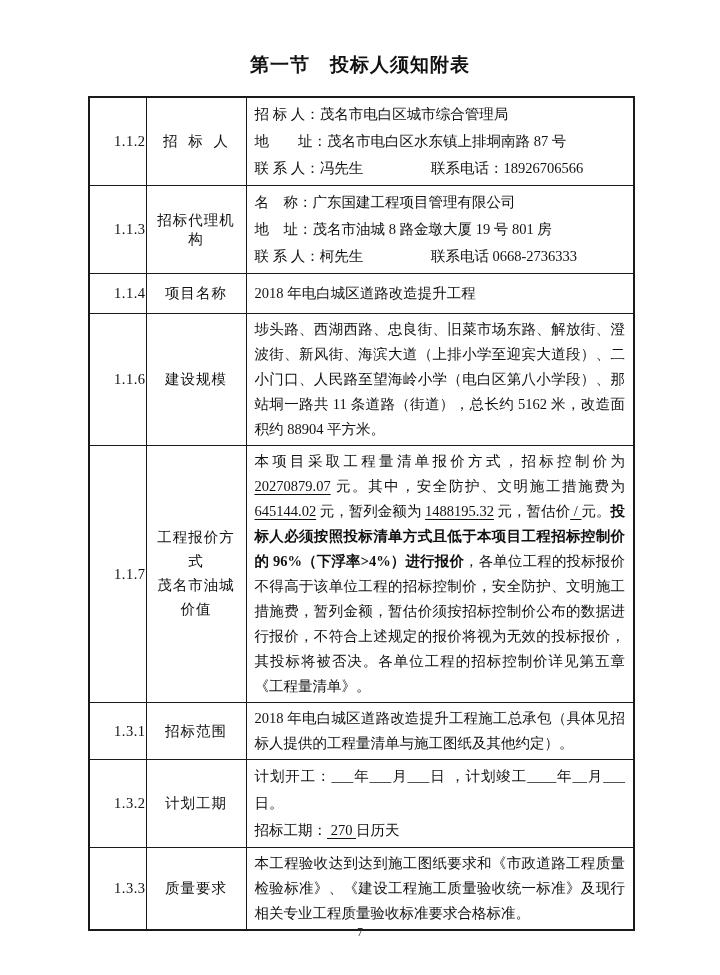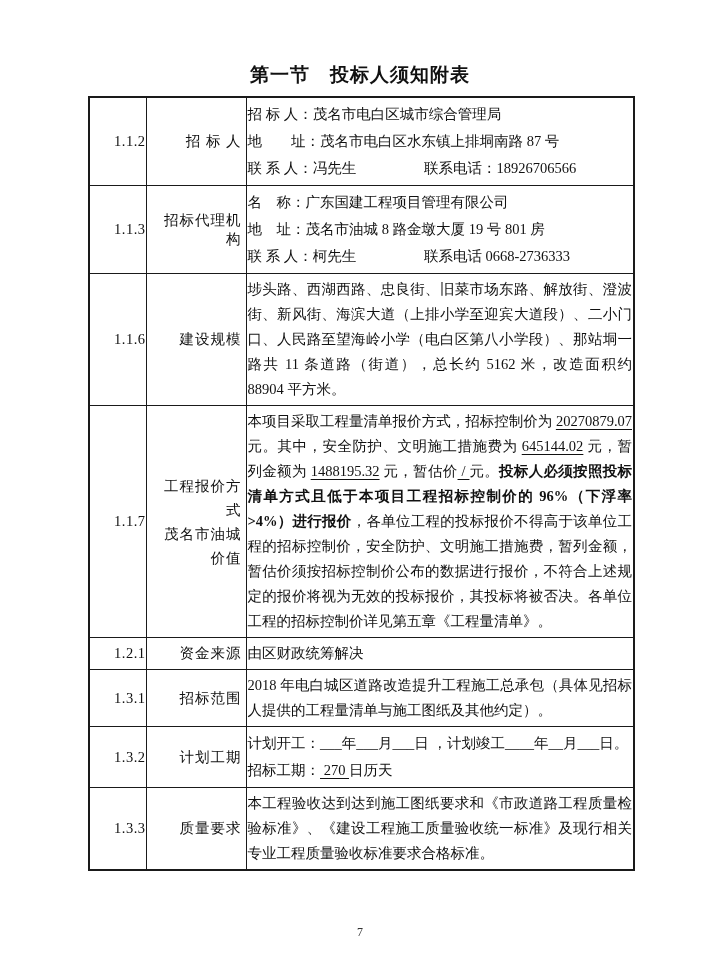--- a/index.html
+++ b/index.html
@@ -11,21 +11,21 @@
     position: relative;
   }
   .page {
     position: relative;
     width: 720px; height: 975px;
     background: #ffffff;
     overflow: hidden;
   }
   .doc-title {
     position: absolute;
-    top: 62px; left: 0; width: 100%;
+    top: 52px; left: 0; width: 100%;
     text-align: center;
     font-size: 19px;
     font-weight: bold;
     letter-spacing: 1px;
   }
   table.clause-table {
     position: absolute;
     left: 88px; top: 96px;
     width: 545px;
     border-collapse: collapse;
@@ -39,27 +39,28 @@
   }
   col.c-no { width: 57px; }
   col.c-name { width: 100px; }
   col.c-content { width: 388px; }
   td.no-cell {
     text-align: right;
     font-size: 14px;
     letter-spacing: 0.5px;
   }
   td.name-cell {
-    text-align: right;
+    text-align: center;
     letter-spacing: 1px;
-    padding: 2px 4px;
+    padding: 10px 4px;
+    font-family: Liberation Mono, monospace;
   }
   td.name-cell .name-line { display: block; line-height: 24px; }
   td.content-cell {
-    padding: 3px 1px;
+    padding: 3px 8px;
     line-height: 25px;
     text-align: justify;
   }
   td.header-cell {
     text-align: center;
     font-size: 15px;
     letter-spacing: 1px;
   }
   td.header-cell .hline { display: block; line-height: 22px; }
   .u {
@@ -112,45 +113,45 @@
       <td class="content-cell">
         <div class="cline">名　称：广东国建工程项目管理有限公司</div>
         <div class="cline">地　址：茂名市油城 8 路金墩大厦 19 号 801 房</div>
         <div class="cline">
           <span>联 系 人：柯先生</span>
           <span class="tel-part">联系电话 0668-2736333</span>
         </div>
       </td>
     </tr>
 
+    <tr style="height:27px;">
+      <td class="no-cell">1.1.4</td>
+      <td class="name-cell">项目名称</td>
+      <td class="content-cell">2018 年电白城区道路改造提升工程</td>
+    </tr>
 
 
     <tr style="height:125px;">
       <td class="no-cell">1.1.6</td>
       <td class="name-cell">建设规模</td>
       <td class="content-cell">埗头路、西湖西路、忠良街、旧菜市场东路、解放街、澄波街、新风街、海滨大道（上排小学至迎宾大道段）、二小门口、人民路至望海岭小学（电白区第八小学段）、那站垌一路共 11 条道路（街道），总长约 5162 米，改造面积约 88904 平方米。</td>
     </tr>
 
     <tr style="height:222px;">
       <td class="no-cell">1.1.7</td>
       <td class="name-cell">
         <span class="name-line">工程报价方式</span>
         <span class="name-line">茂名市油城</span>
         <span class="name-line">价值</span>
       </td>
       <td class="content-cell">
         <span>本项目采取工程量清单报价方式，招标控制价为 </span><span class="u">20270879.07</span><span> 元。其中，安全防护、文明施工措施费为 </span><span class="u">645144.02</span><span> 元，暂列金额为 </span><span class="u">1488195.32</span><span> 元，暂估价</span><span class="u"> / </span><span>元。</span><span class="bold">投标人必须按照投标清单方式且低于本项目工程招标控制价的 96%（下浮率&gt;4%）进行报价</span><span>，各单位工程的投标报价不得高于该单位工程的招标控制价，安全防护、文明施工措施费，暂列金额，暂估价须按招标控制价公布的数据进行报价，不符合上述规定的报价将视为无效的投标报价，其投标将被否决。各单位工程的招标控制价详见第五章《工程量清单》。</span>
       </td>
     </tr>
 
-    <tr style="height:26px;">
-      <td class="no-cell">1.2.1</td>
-      <td class="name-cell">资金来源</td>
-      <td class="content-cell">由区财政统筹解决</td>
-    </tr>
 
     <tr style="height:57px;">
       <td class="no-cell">1.3.1</td>
       <td class="name-cell">招标范围</td>
       <td class="content-cell">2018 年电白城区道路改造提升工程施工总承包（具体见招标人提供的工程量清单与施工图纸及其他约定）。</td>
     </tr>
 
     <tr style="height:55px;">
       <td class="no-cell">1.3.2</td>
       <td class="name-cell">计划工期</td>

